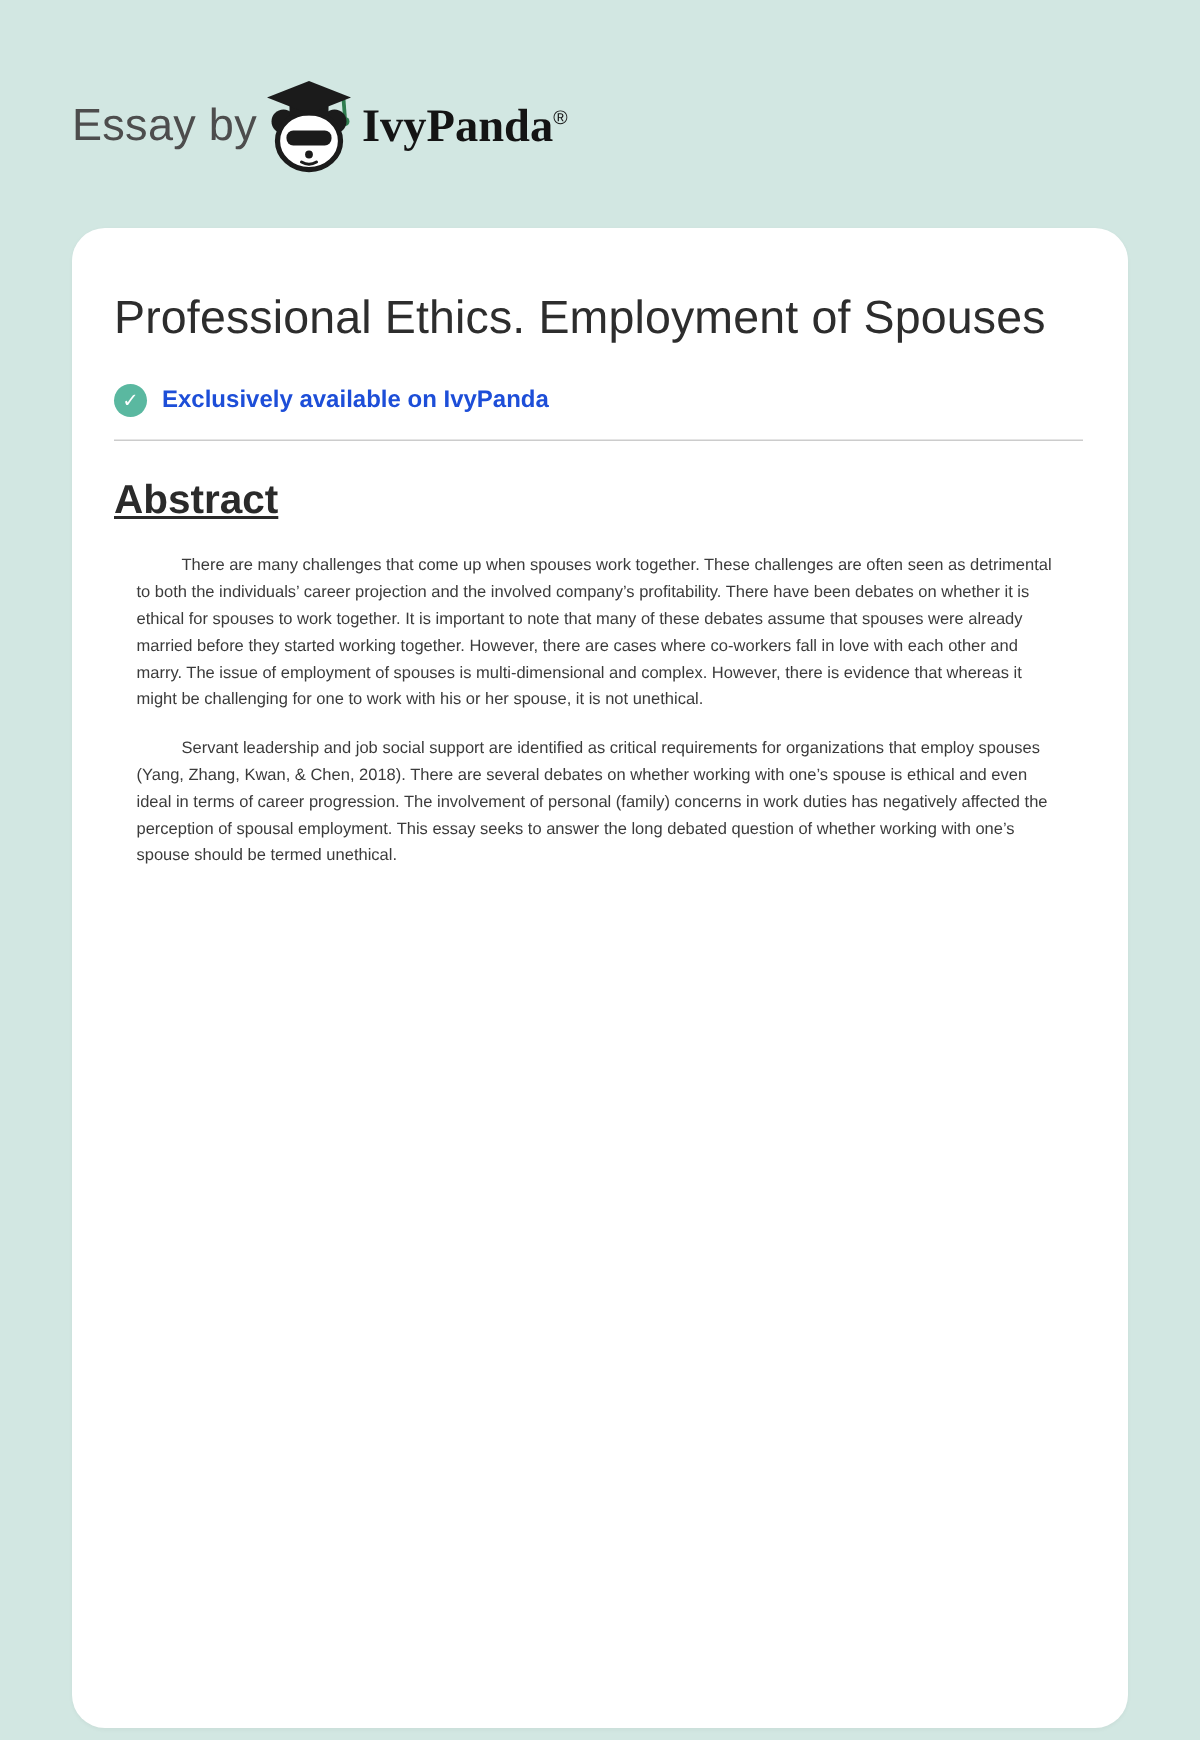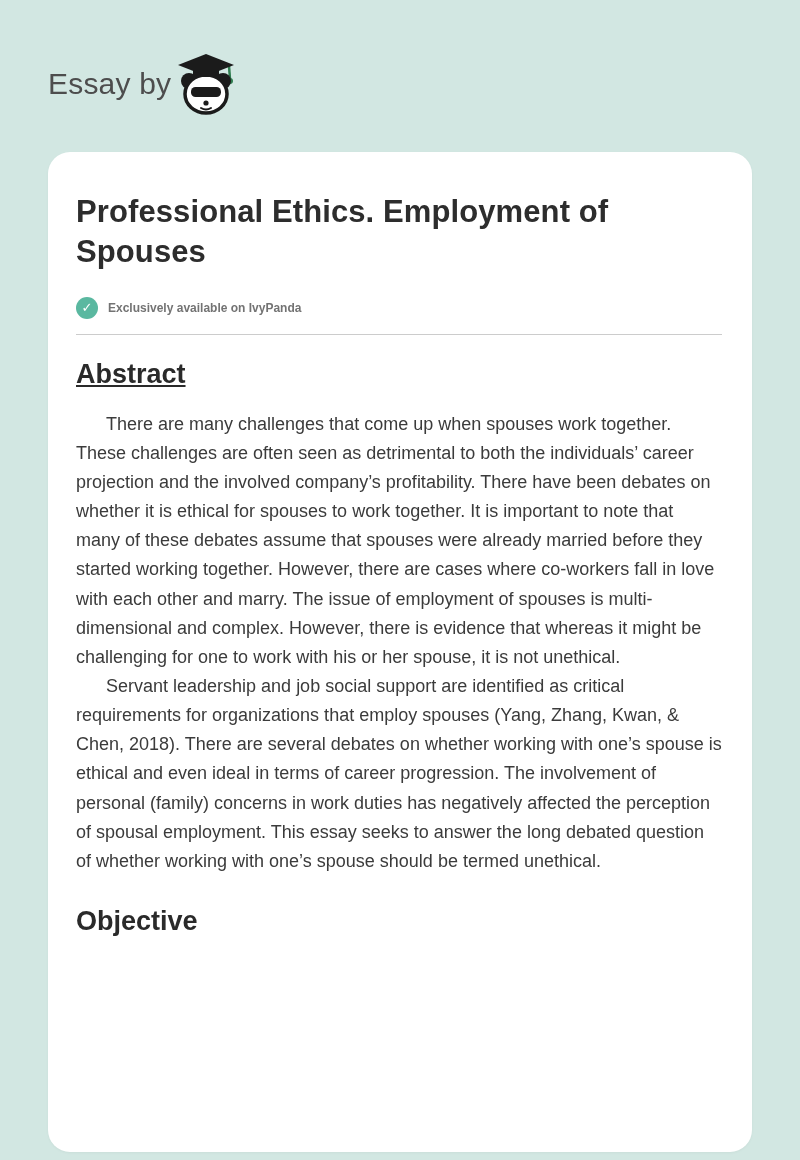--- a/index.html
+++ b/index.html
@@ -47,21 +47,21 @@
     border-radius: 22px;
     padding: 40px 30px 60px 28px;
     box-sizing: border-box;
     min-height: 1000px;
     box-shadow: 0 1px 3px rgba(0,0,0,0.04);
   }
   .doc-title {
     margin: 0 0 24px 0;
     font-size: 31px;
     line-height: 1.3;
-    font-weight: 700;
+    font-weight: 400;
     color: #2d2d2d;
     letter-spacing: 0.1px;
   }
   .badge-row {
     display: flex;
     align-items: center;
     gap: 10px;
     margin-bottom: 15px;
   }
   .check-circle {
@@ -69,39 +69,39 @@
     height: 22px;
     border-radius: 50%;
     background: #5ab8a0;
     color: #ffffff;
     font-size: 13px;
     line-height: 22px;
     text-align: center;
     flex: 0 0 auto;
   }
   .badge-text {
-    font-size: 12px;
+    font-size: 16px;
     font-weight: 700;
-    color: #737373;
+    color: #1d4ed8;
   }
   .divider {
     border: none;
     border-top: 1px solid #cccccc;
     margin: 0 0 24px 0;
   }
   .section-heading {
     margin: 30px 0 20px 0;
     font-size: 27px;
     font-weight: 800;
     color: #2a2a2a;
   }
   .section-heading.first { margin-top: 8px; text-decoration: underline; }
   .body-para {
-    margin: 0;
-    font-size: 18px;
+    margin: 15px;
+    font-size: 11px;
     line-height: 1.62;
     color: #3b3b3b;
     text-indent: 30px;
   }
 </style>
 </head>
 <body>
 
 <div class="header">
   <span class="essay-by">Essay by</span>
@@ -119,31 +119,31 @@
     <rect x="20" y="35" width="30" height="10" rx="4.5" fill="#1b1b1b"></rect>
 
     <circle cx="35" cy="51" r="2.6" fill="#1b1b1b"></circle>
     <path d="M30 56 Q35 59 40 56" stroke="#1b1b1b" stroke-width="2" fill="none" stroke-linecap="round"></path>
 
     <rect x="22" y="16" width="26" height="9" fill="#1b1b1b"></rect>
 
     <polygon points="35,2 63,13 35,24 7,13" fill="#1b1b1b"></polygon>
   </svg>
 
+  <span class="brand"><span>IvyPanda</span><span class="reg">®</span></span>
 </div>
 
 <div class="card">
   <h1 class="doc-title">Professional Ethics. Employment of Spouses</h1>
 
   <div class="badge-row">
     <span class="check-circle">✓</span>
     <span class="badge-text">Exclusively available on IvyPanda</span>
   </div>
 
   <hr class="divider">
 
   <h2 class="section-heading first">Abstract</h2>
   <p class="body-para">There are many challenges that come up when spouses work together. These challenges are often seen as detrimental to both the individuals’ career projection and the involved company’s profitability. There have been debates on whether it is ethical for spouses to work together. It is important to note that many of these debates assume that spouses were already married before they started working together. However, there are cases where co-workers fall in love with each other and marry. The issue of employment of spouses is multi-dimensional and complex. However, there is evidence that whereas it might be challenging for one to work with his or her spouse, it is not unethical.</p>
 
   <p class="body-para">Servant leadership and job social support are identified as critical requirements for organizations that employ spouses (Yang, Zhang, Kwan, &amp; Chen, 2018). There are several debates on whether working with one’s spouse is ethical and even ideal in terms of career progression. The involvement of personal (family) concerns in work duties has negatively affected the perception of spousal employment. This essay seeks to answer the long debated question of whether working with one’s spouse should be termed unethical.</p>
 
-  <h2 class="section-heading">Objective</h2>
 </div>
 
 </body></html>

